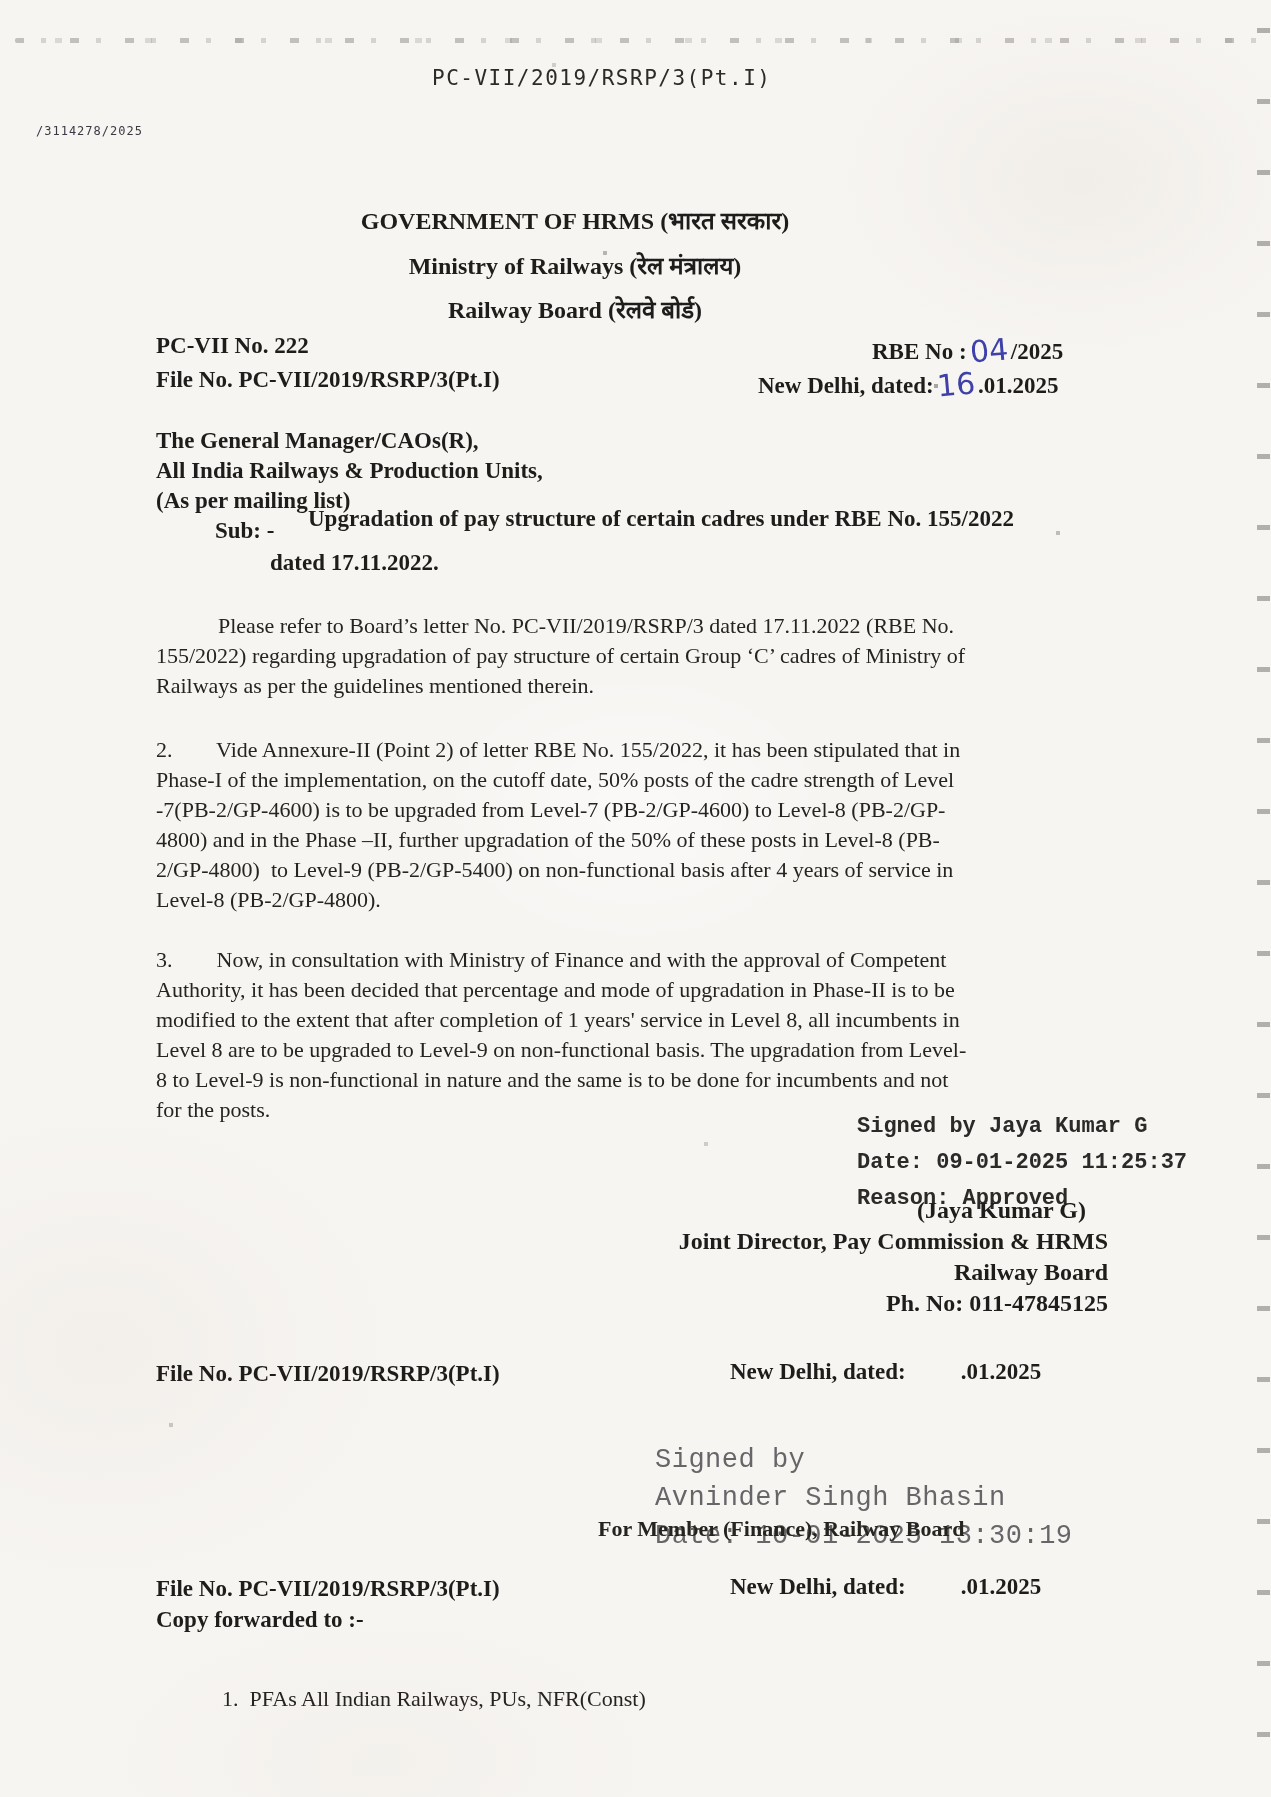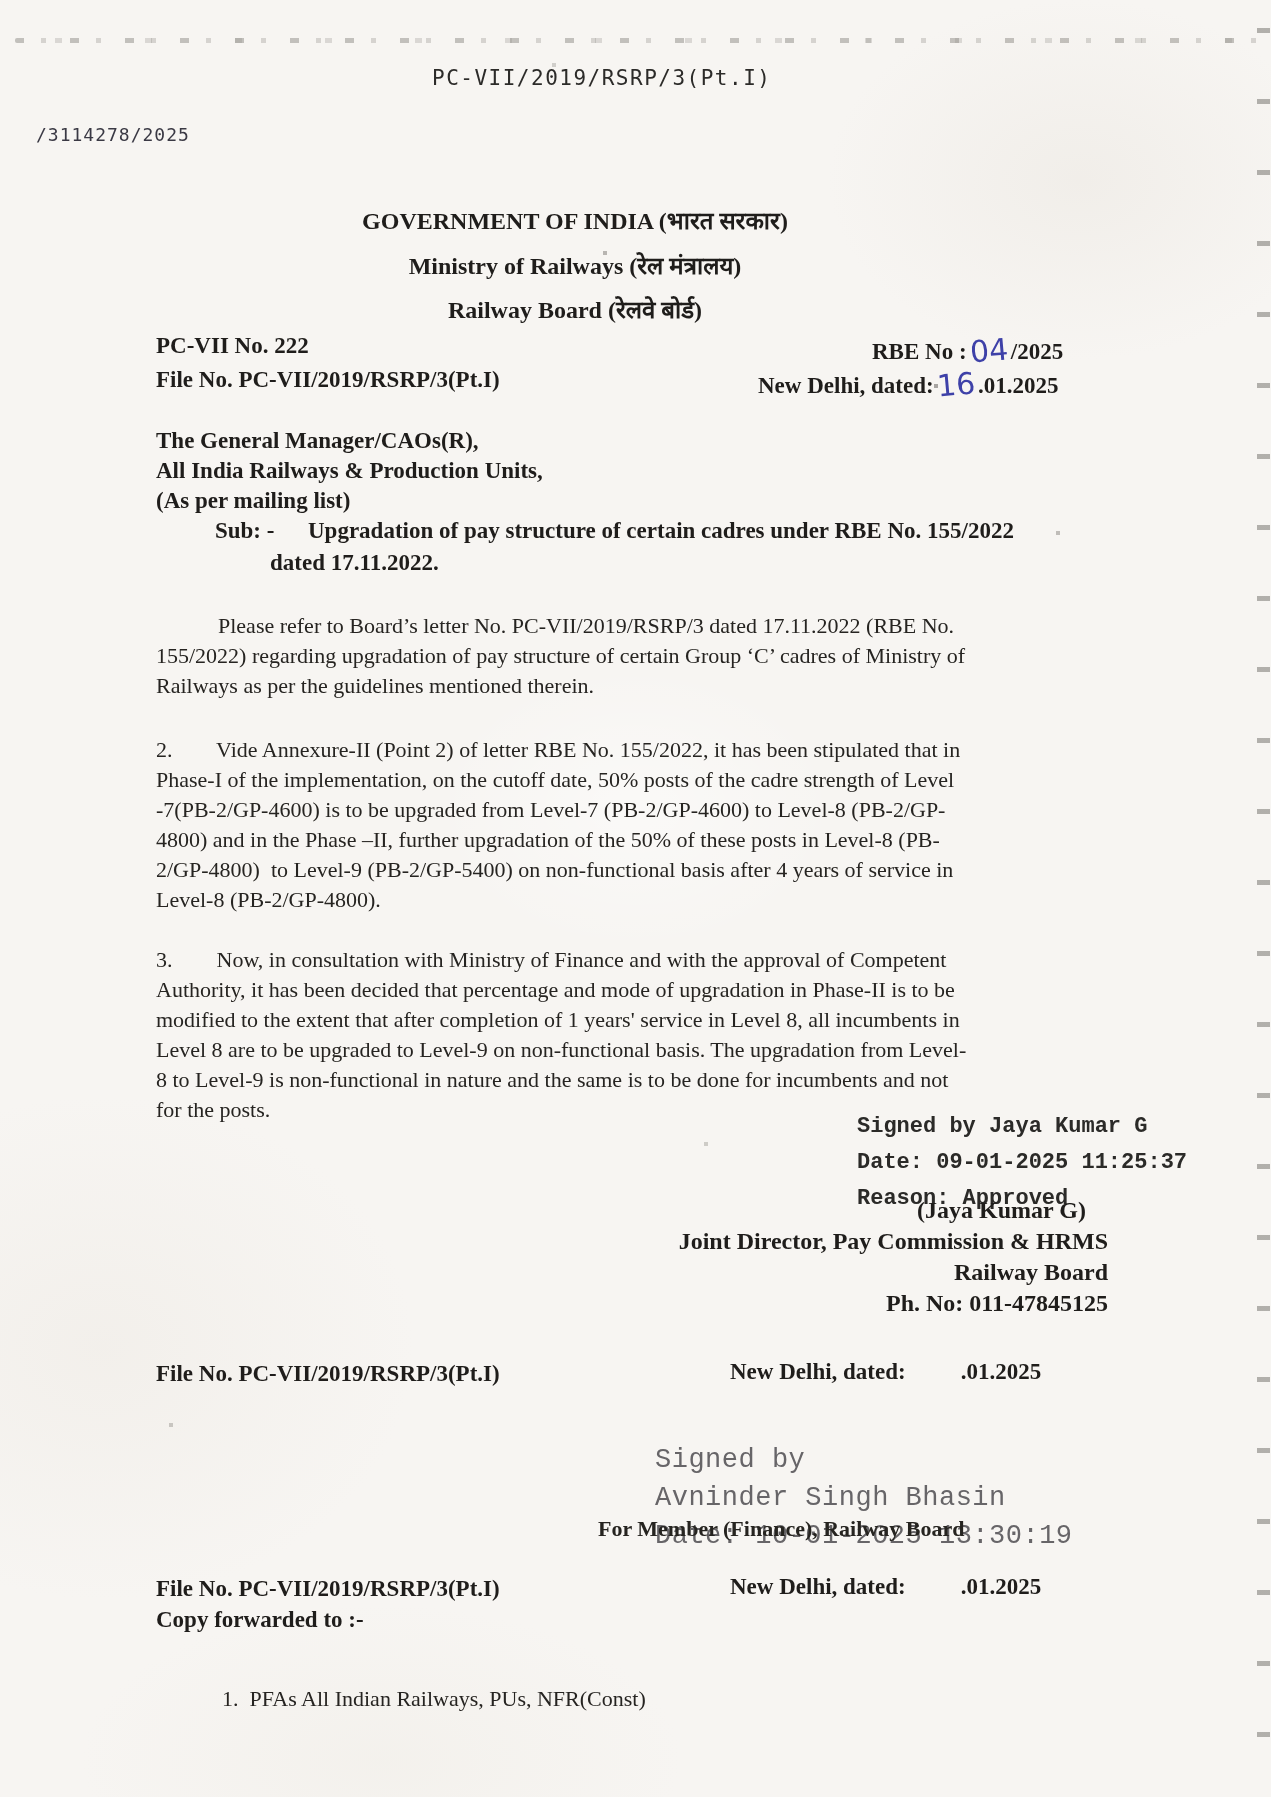--- a/index.html
+++ b/index.html
@@ -17,41 +17,41 @@
     color:#23211e;
     font-family:"Liberation Serif", serif;
   }
   .abs{position:absolute;}
   .mono{font-family:"DejaVu Sans Mono", monospace;}
   .serif{font-family:"Liberation Serif", serif;}
   .sans{font-family:Liberation Mono, monospace;}
   .b{font-weight:bold;}
 
   .header-ref{left:432px;top:66px;font-size:21px;letter-spacing:1.5px;color:#2c2b29;}
-  .doc-number{left:36px;top:124px;font-size:18px;letter-spacing:1px;color:#3a3944;}
+  .doc-number{left:36px;top:124px;font-size:12px;letter-spacing:1px;color:#3a3944;}
 
   .org-line{left:40px;width:1070px;text-align:center;font-size:24px;color:#1f1d1b;}
   .org-g{top:203px}.org-m{top:248px}.org-b{top:292px}
 
   .meta{font-size:23px;color:#1f1d1b;}
   .meta-pc{left:156px;top:333px;}
   .meta-rbe{left:872px;top:331px;}
   .meta-file{left:156px;top:367px;}
   .meta-date{left:758px;top:365px;}
 
   .hand{font-family:"DejaVu Sans", sans-serif;color:#3e41a8;font-weight:500;
         font-size:30px;display:inline-block;transform:rotate(-5deg);
         position:relative;top:2px;margin:0 3px;}
 
   .addr{left:156px;font-size:23px;color:#1f1d1b;}
   .addr1{top:428px}.addr2{top:458px}.addr3{top:488px}
 
   .subj{font-size:23px;color:#1f1d1b;}
   .subj-label{left:215px;top:518px;}
-  .subj-l1{left:308px;top:518px;}
+  .subj-l1{left:308px;top:506px;}
   .subj-l2{left:270px;top:550px;}
 
   .para{left:156px;width:965px;font-size:22px;line-height:30px;color:#262421;}
   .para1{top:611px}.para2{top:735px}.para3{top:945px}
   .para .indent{padding-left:62px;}
   .para div{white-space:pre;}
 
   .stamp1{left:857px;top:1109px;font-size:22px;line-height:36px;color:#2b2a28;}
   .stamp1 div{white-space:pre;}
 
@@ -94,21 +94,21 @@
 
 <div class="page">
 
   <div class="abs noise-top"></div>
   <div class="abs noise-right"></div>
   <div class="abs specks"></div>
 
   <div class="abs header-ref mono">PC-VII/2019/RSRP/3(Pt.I)</div>
   <div class="abs doc-number mono">/3114278/2025</div>
 
-  <div class="abs org-line org-g serif b">GOVERNMENT OF INDIA (भारत सरकार)</div>
+  <div class="abs org-line org-g serif b">GOVERNMENT OF HRMS (भारत सरकार)</div>
   <div class="abs org-line org-b serif b">Railway Board (रेलवे बोर्ड)</div>
   <div class="abs org-line org-m serif b">Ministry of Railways (रेल मंत्रालय)</div>
 
   <div class="abs meta meta-pc serif b">PC-VII No. 222</div>
   <div class="abs meta meta-rbe serif b">
     <span>RBE No :</span><span class="hand">04</span><span>/2025</span>
   </div>
   <div class="abs meta meta-file serif b">File No. PC-VII/2019/RSRP/3(Pt.I)</div>
   <div class="abs meta meta-date serif b">
     <span>New Delhi, dated:</span><span class="hand">16</span><span>.01.2025</span>

